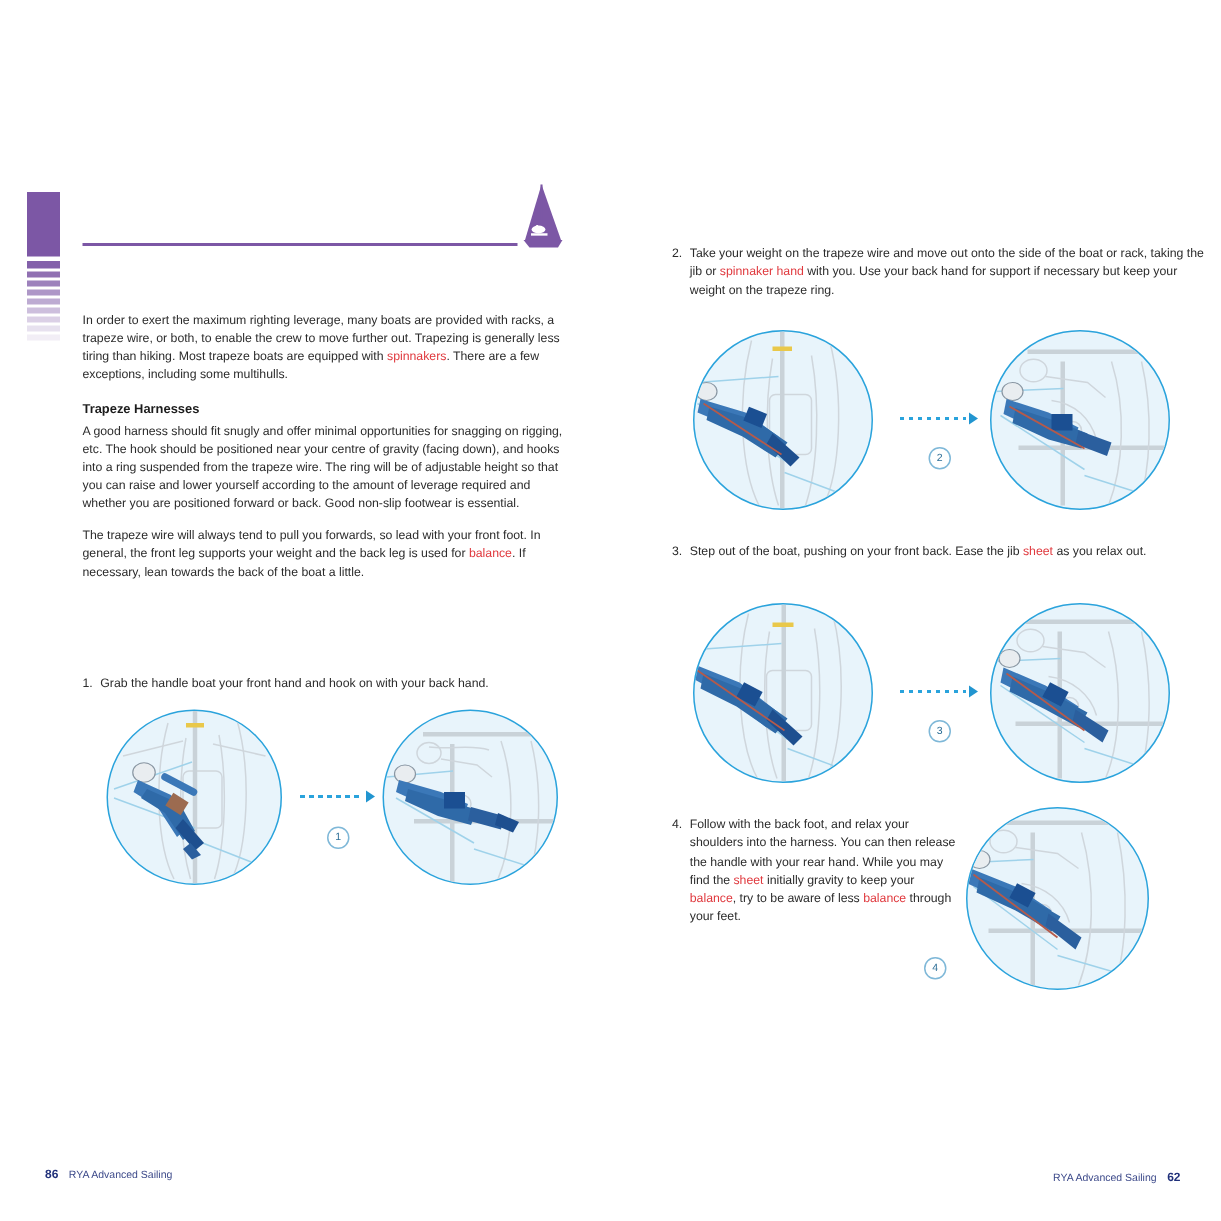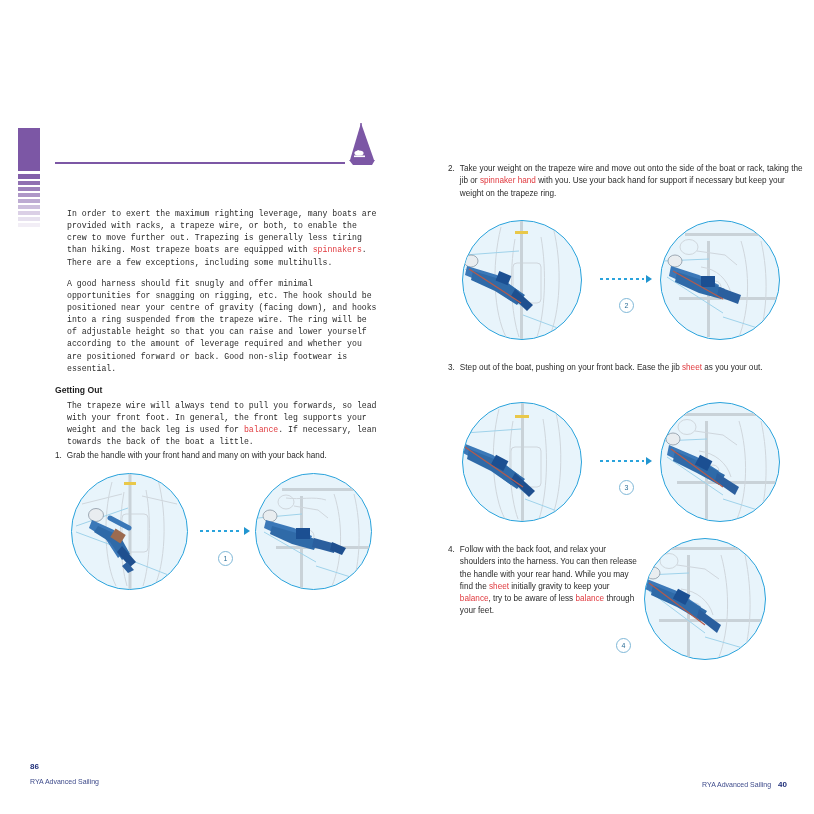--- a/index.html
+++ b/index.html
@@ -85,26 +85,25 @@
     height: 48px;
   }
 
   .body-col {
     position: absolute;
     left: 55px;
     top: 88px;
     width: 326px;
   }
   p.body {
-    margin: 0 0 9px 12px;
+    margin: 0 0 9px 0;
     font-size: 8.2px;
     line-height: 1.48;
     color: #2b2b2b;
     text-align: left;
-    font-family: Liberation Mono, monospace;
   }
   h3.subhead {
     margin: 10px 0 5px 0;
     font-size: 8.6px;
     font-weight: bold;
     color: #1c1c1c;
   }
   .gloss {
     color: #e0393e;
   }
@@ -190,21 +189,21 @@
     color: #3d4a8a;
     display: flex;
     align-items: baseline;
     gap: 7px;
   }
   .footer-num {
     font-weight: bold;
     font-size: 8px;
     color: #20307a;
   }
-  .footer-left { left: 30px; top: 642px; flex-direction: column; }
+  .footer-left { left: 30px; top: 658px; }
   .footer-right { right: 27px; top: 660px; justify-content: flex-end; }
 </style>
 </head>
 <body>
 
 <div class="spread">
 
   <div class="page-left">
 
     <div class="purple-edge">
@@ -235,32 +234,32 @@
           </g>
         </svg>
       </div>
     </div>
 
     <div class="body-col">
       <p class="body">
         <span>In order to exert the maximum righting leverage, many boats are provided with racks, a trapeze wire, or both, to enable the crew to move further out. Trapezing is generally less tiring than hiking. Most trapeze boats are equipped with </span><span class="gloss">spinnakers</span><span>. There are a few exceptions, including some multihulls.</span>
       </p>
 
+      <h3 class="subhead">Trapeze Harnesses</h3>
       <p class="body">A good harness should fit snugly and offer minimal opportunities for snagging on rigging, etc. The hook should be positioned near your centre of gravity (facing down), and hooks into a ring suspended from the trapeze wire. The ring will be of adjustable height so that you can raise and lower yourself according to the amount of leverage required and whether you are positioned forward or back. Good non-slip footwear is essential.</p>
 
-      <h3 class="subhead">Getting Out</h3>
       <p class="body">
         <span>The trapeze wire will always tend to pull you forwards, so lead with your front foot. In general, the front leg supports your weight and the back leg is used for </span><span class="gloss">balance</span><span>. If necessary, lean towards the back of the boat a little.</span>
       </p>
     </div>
 
     <div class="steps-left">
       <div class="step-text">
         <span class="step-num">1.</span>
-        <span class="step-body">Grab the handle with your front hand and many on with your back hand.</span>
+        <span class="step-body">Grab the handle boat your front hand and hook on with your back hand.</span>
       </div>
     </div>
 
     <div class="panel-row" style="left:55px; top:353px; width:335px; height:120px;">
       <div class="circle-panel" style="left:16px; top:0px; width:115px; height:115px;">
         <svg viewBox="0 0 115 115" width="115" height="115">
           <g stroke="#cfd6dc" stroke-width="1" fill="none">
             <path d="M40 8 C30 45 33 90 44 112"></path>
             <path d="M86 6 C96 42 93 92 82 113"></path>
             <path d="M52 18 C46 50 48 88 55 112"></path>
@@ -398,21 +397,21 @@
             <path d="M12 50 L62 78" stroke="#b55a4a" stroke-width="1.2" fill="none"></path>
           </g>
         </svg>
       </div>
     </div>
 
     <div class="rstep" style="left:18px; top:242px;">
       <div class="step-text">
         <span class="step-num">3.</span>
         <span class="step-body">
-          <span>Step out of the boat, pushing on your front back. Ease the jib </span><span class="gloss">sheet</span><span> as you your out.</span>
+          <span>Step out of the boat, pushing on your front back. Ease the jib </span><span class="gloss">sheet</span><span> as you relax out.</span>
         </span>
       </div>
     </div>
 
     <div class="panel-row" style="left:22px; top:282px; width:350px; height:122px;">
       <div class="circle-panel" style="left:10px; top:0; width:118px; height:118px;">
         <svg viewBox="0 0 118 118" width="118" height="118">
           <g stroke="#cfd6dc" stroke-width="1" fill="none">
             <path d="M36 6 C26 46 30 94 42 116"></path>
             <path d="M92 6 C102 44 98 94 88 116"></path>
@@ -507,17 +506,17 @@
             <rect x="30" y="52" width="14" height="11" transform="rotate(28 36 57)" fill="#1b4f92"></rect>
             <path d="M54 70 L76 86 L72 94 L52 78 Z" fill="#2b5f9e"></path>
             <path d="M4 44 L60 86" stroke="#b55a4a" stroke-width="1.2" fill="none"></path>
           </g>
         </svg>
       </div>
     </div>
 
     <div class="footer footer-right">
       <span>RYA Advanced Sailing</span>
-      <span class="footer-num">40</span>
+      <span class="footer-num">62</span>
     </div>
   </div>
 
 </div>
 
 </body></html>

